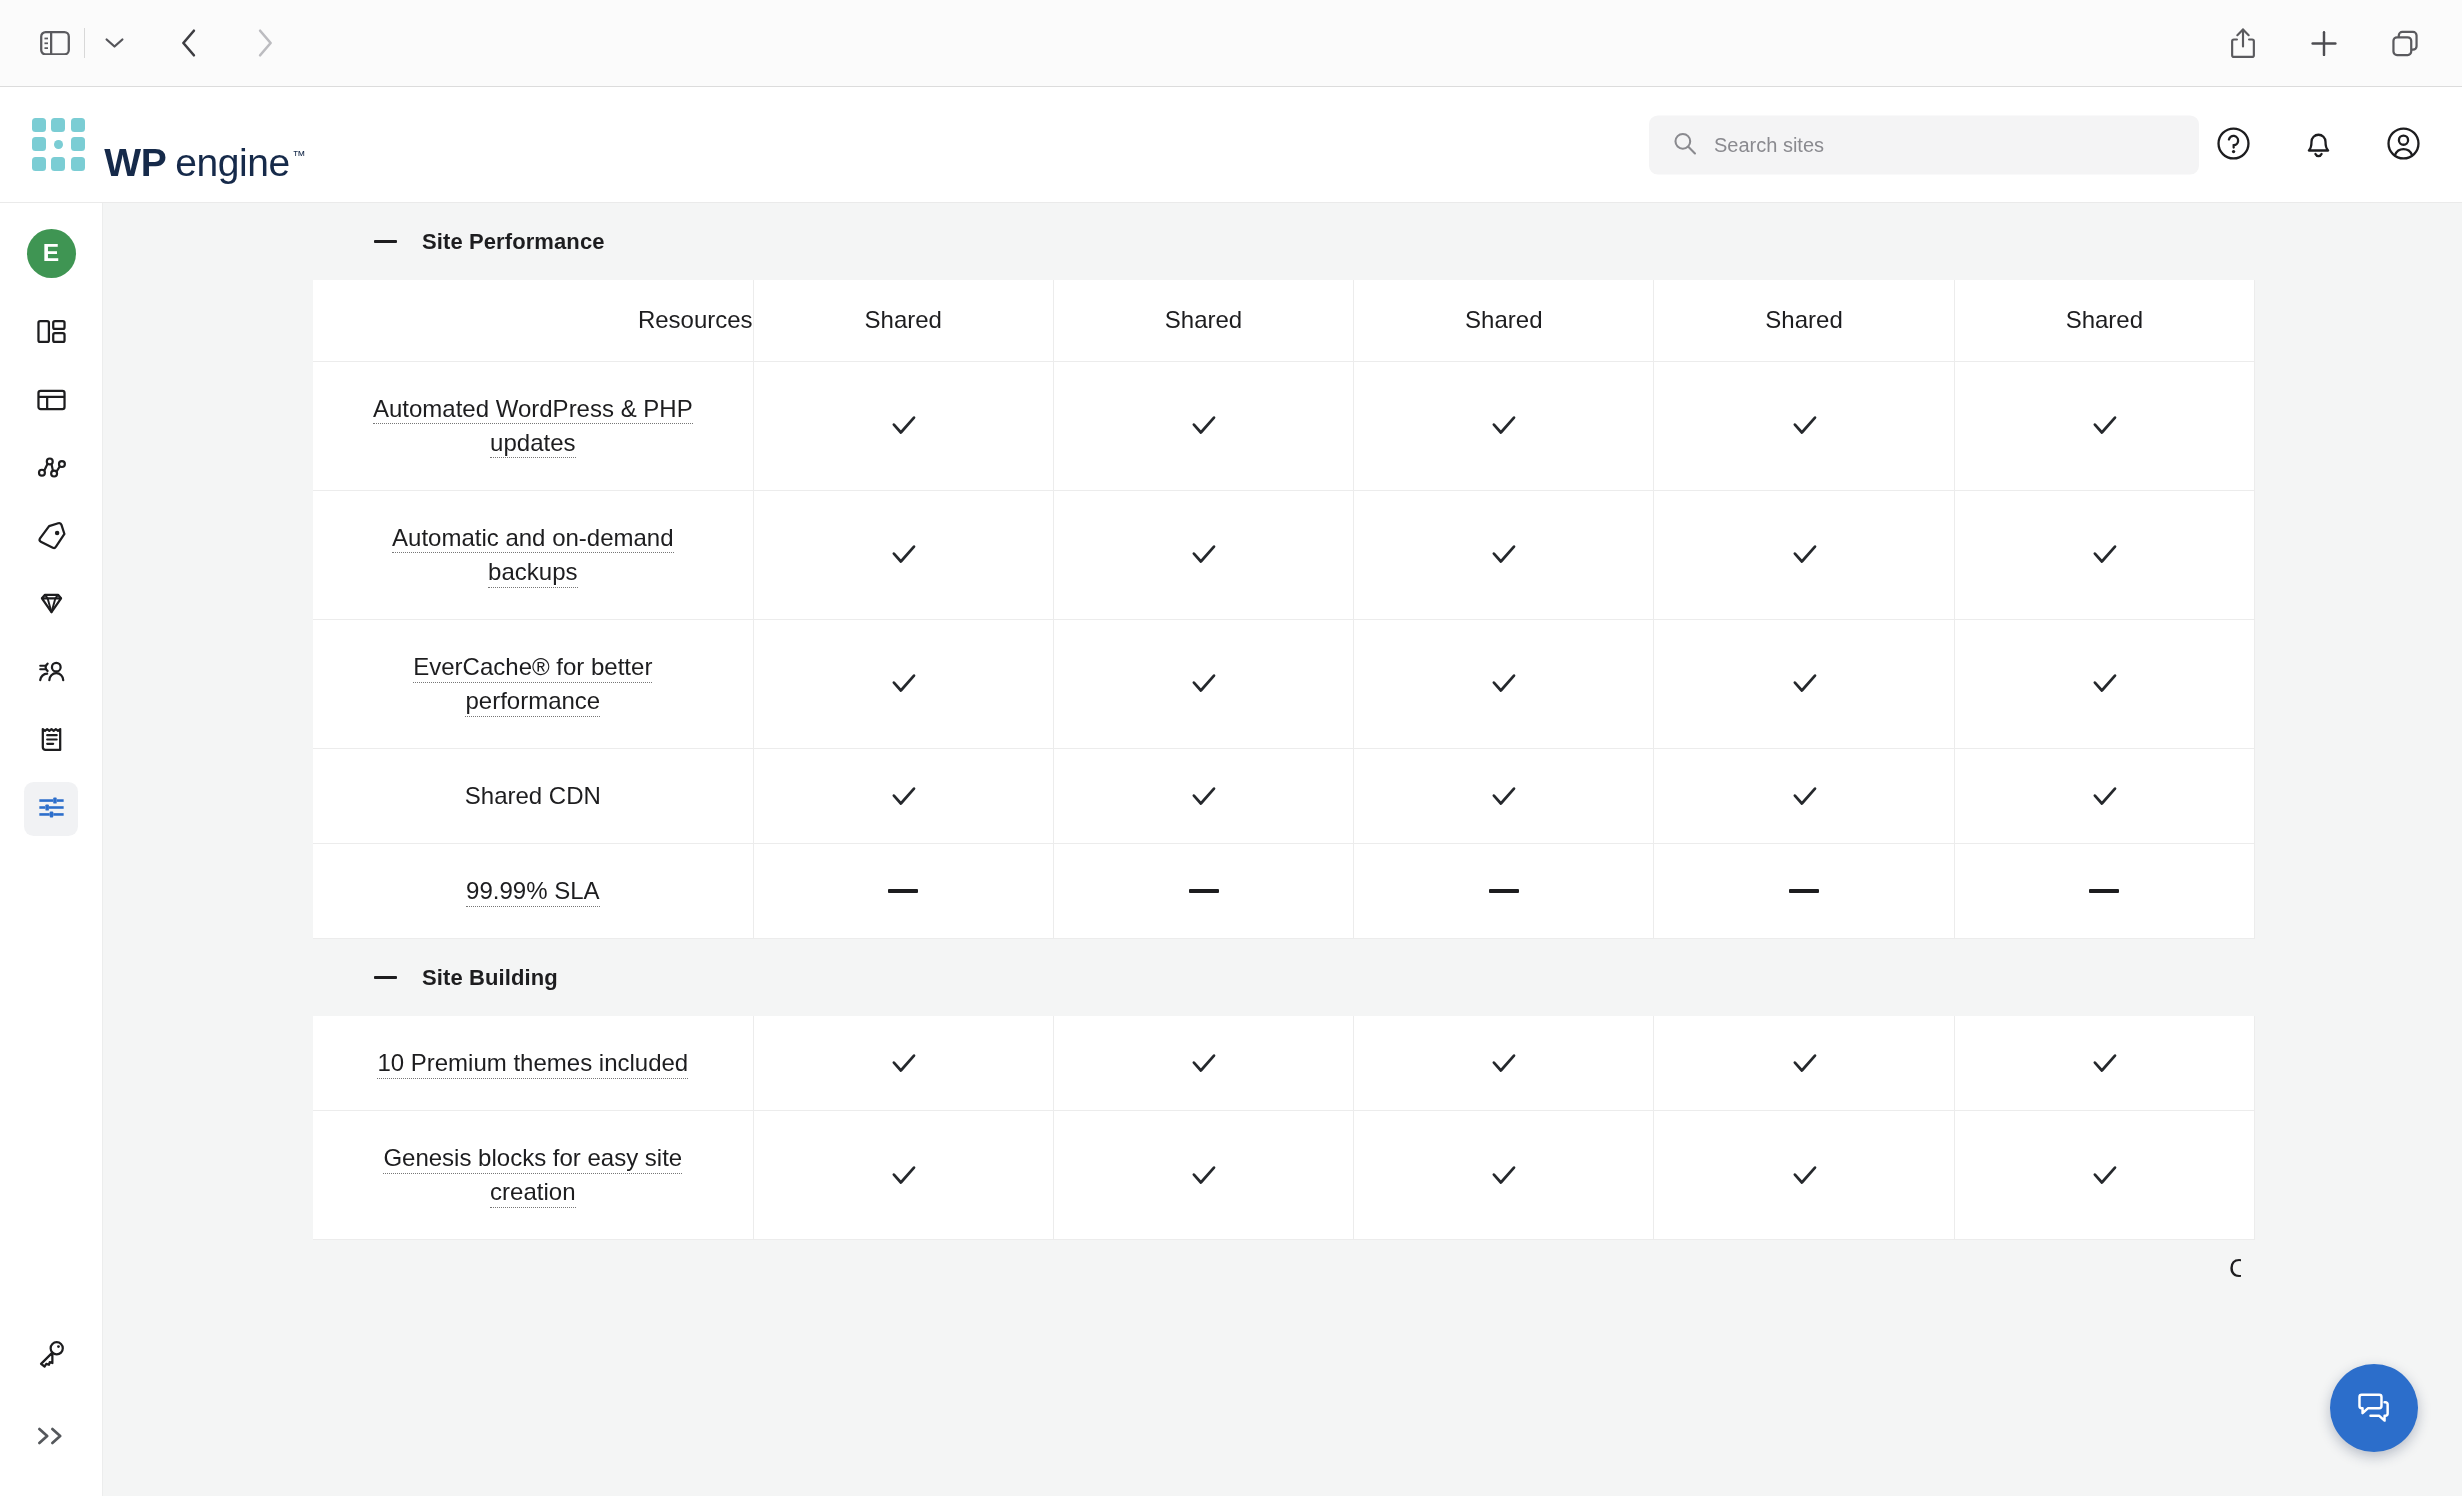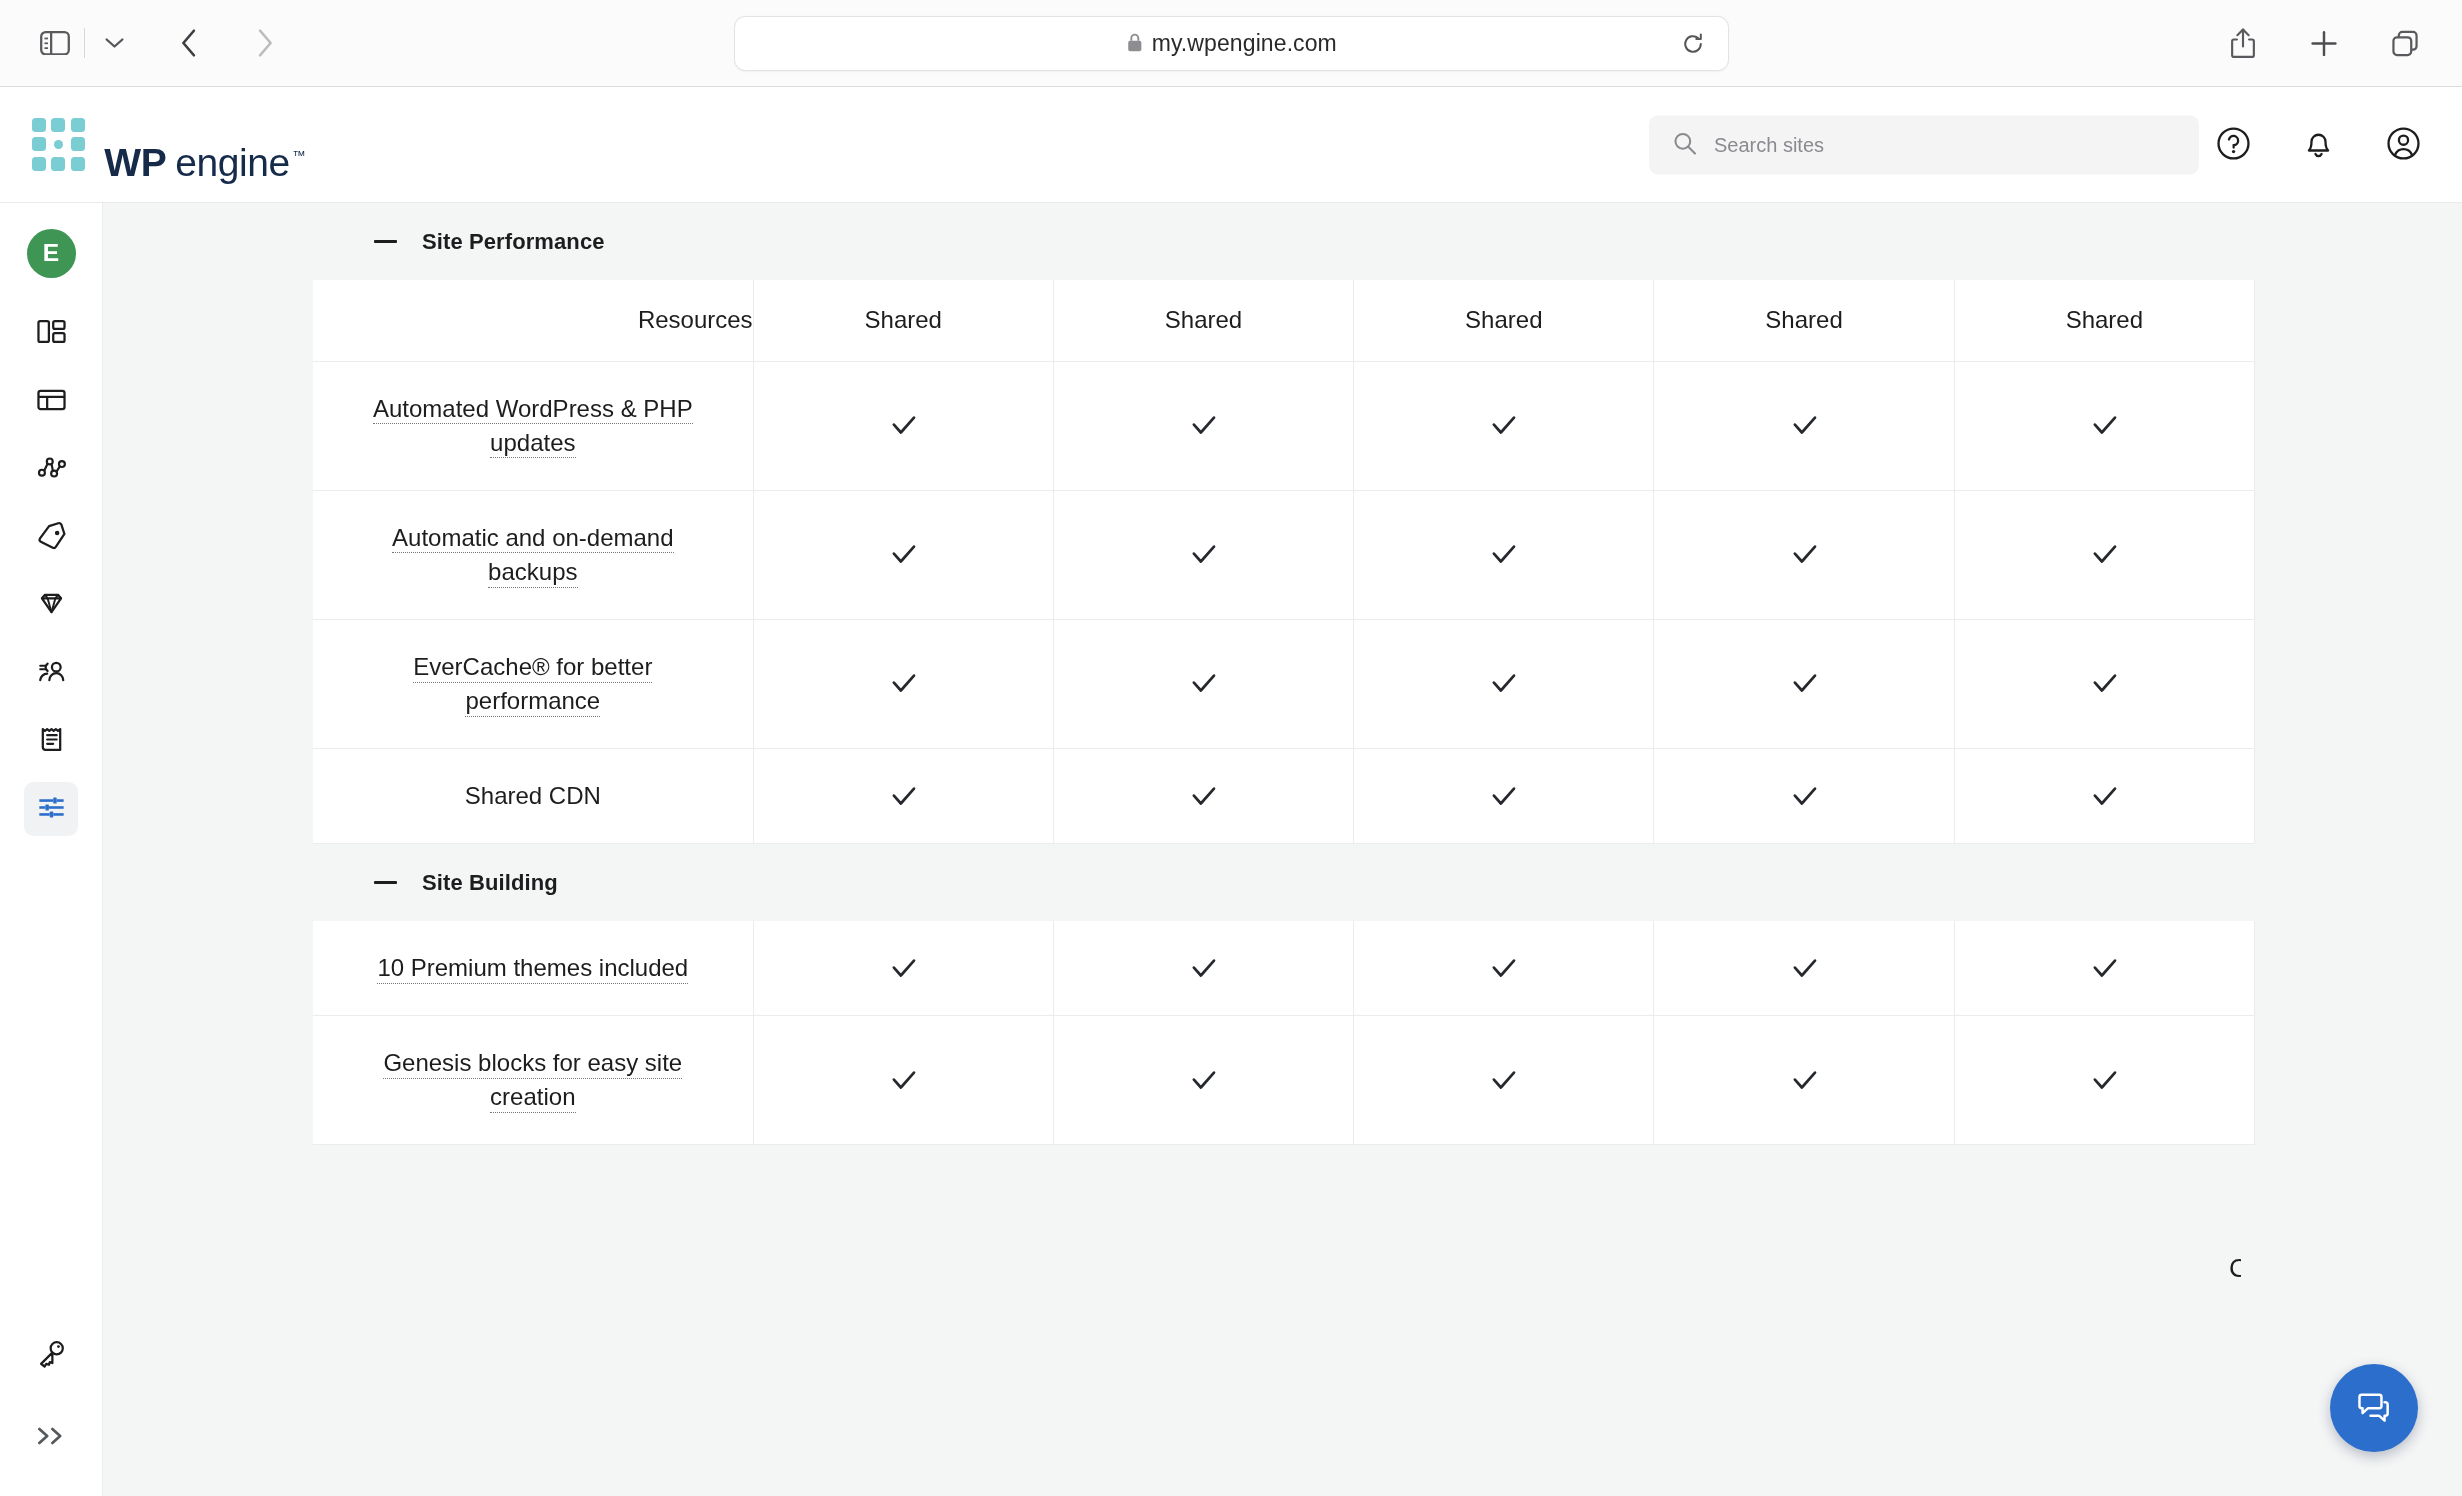--- a/index.html
+++ b/index.html
@@ -197,39 +197,20 @@
         <polyline points="17,4 5,18 17,32" fill="none" stroke="#3d3d42" stroke-width="3" stroke-linecap="round" stroke-linejoin="round"></polyline>
       </svg>
     </div>
     <div class="chrome-btn" style="margin-left:26px">
       <svg width="21" height="32" viewBox="0 0 24 36">
         <polyline points="7,4 19,18 7,32" fill="none" stroke="#bcbcc0" stroke-width="3" stroke-linecap="round" stroke-linejoin="round"></polyline>
       </svg>
     </div>
   </div>
 
-  <div class="urlbar-wrap">
-    <div class="urlbar">
-      <div class="url-inner">
-        <span>
-          <svg width="17.6" height="21" viewBox="0 0 20 24">
-            <rect x="2.5" y="10" width="15" height="12" rx="2.2" fill="#8d8d92"></rect>
-            <path d="M6 10 V7 a4 4 0 0 1 8 0 V10" fill="none" stroke="#8d8d92" stroke-width="2.2"></path>
-          </svg>
-        </span>
-        <span class="url-text">my.wpengine.com</span>
-      </div>
-      <div class="reload-btn">
-        <svg width="26" height="26" viewBox="0 0 30 30">
-          <path d="M24 15 a9 9 0 1 1 -3.2 -6.9" fill="none" stroke="#55555a" stroke-width="2.3" stroke-linecap="round"></path>
-          <polyline points="24,4 24,9.2 18.8,9.2" fill="none" stroke="#55555a" stroke-width="2.3" stroke-linecap="round" stroke-linejoin="round"></polyline>
-        </svg>
-      </div>
-    </div>
-  </div>
 
   <div class="chrome-right">
     <div class="chrome-btn">
       <svg width="28" height="33" viewBox="0 0 32 38">
         <path d="M9 15 H5.5 a2 2 0 0 0 -2 2 V33 a2 2 0 0 0 2 2 H26.5 a2 2 0 0 0 2 -2 V17 a2 2 0 0 0 -2 -2 H23" fill="none" stroke="#5a5a5e" stroke-width="2.5" stroke-linecap="round"></path>
         <line x1="16" y1="3.5" x2="16" y2="23" stroke="#5a5a5e" stroke-width="2.5" stroke-linecap="round"></line>
         <polyline points="9.5,10 16,3.5 22.5,10" fill="none" stroke="#5a5a5e" stroke-width="2.5" stroke-linecap="round" stroke-linejoin="round"></polyline>
       </svg>
     </div>
     <div class="chrome-btn">
@@ -523,20 +504,28 @@
                   <polyline points="9,19 17,28 32,11" fill="none" stroke="#25282c" stroke-width="3.1" stroke-linecap="round" stroke-linejoin="round"></polyline>
                 </svg></span></td>
           <td class="mark"><span class="check"><svg width="35" height="35" viewBox="0 0 40 40">
                   <polyline points="9,19 17,28 32,11" fill="none" stroke="#25282c" stroke-width="3.1" stroke-linecap="round" stroke-linejoin="round"></polyline>
                 </svg></span></td>
           <td class="mark"><span class="check"><svg width="35" height="35" viewBox="0 0 40 40">
                   <polyline points="9,19 17,28 32,11" fill="none" stroke="#25282c" stroke-width="3.1" stroke-linecap="round" stroke-linejoin="round"></polyline>
                 </svg></span></td>
         </tr>
 
+        <tr>
+          <td class="feat"><span class="dotted">99.99% SLA</span></td>
+          <td class="mark"><span class="emdash"></span></td>
+          <td class="mark"><span class="emdash"></span></td>
+          <td class="mark"><span class="emdash"></span></td>
+          <td class="mark"><span class="emdash"></span></td>
+          <td class="mark"><span class="emdash"></span></td>
+        </tr>
 
 
       </tbody>
     </table>
 
     <div class="section-band">
       <span class="band-dash"></span>
       <span class="band-title">Site Building</span>
     </div>
 

